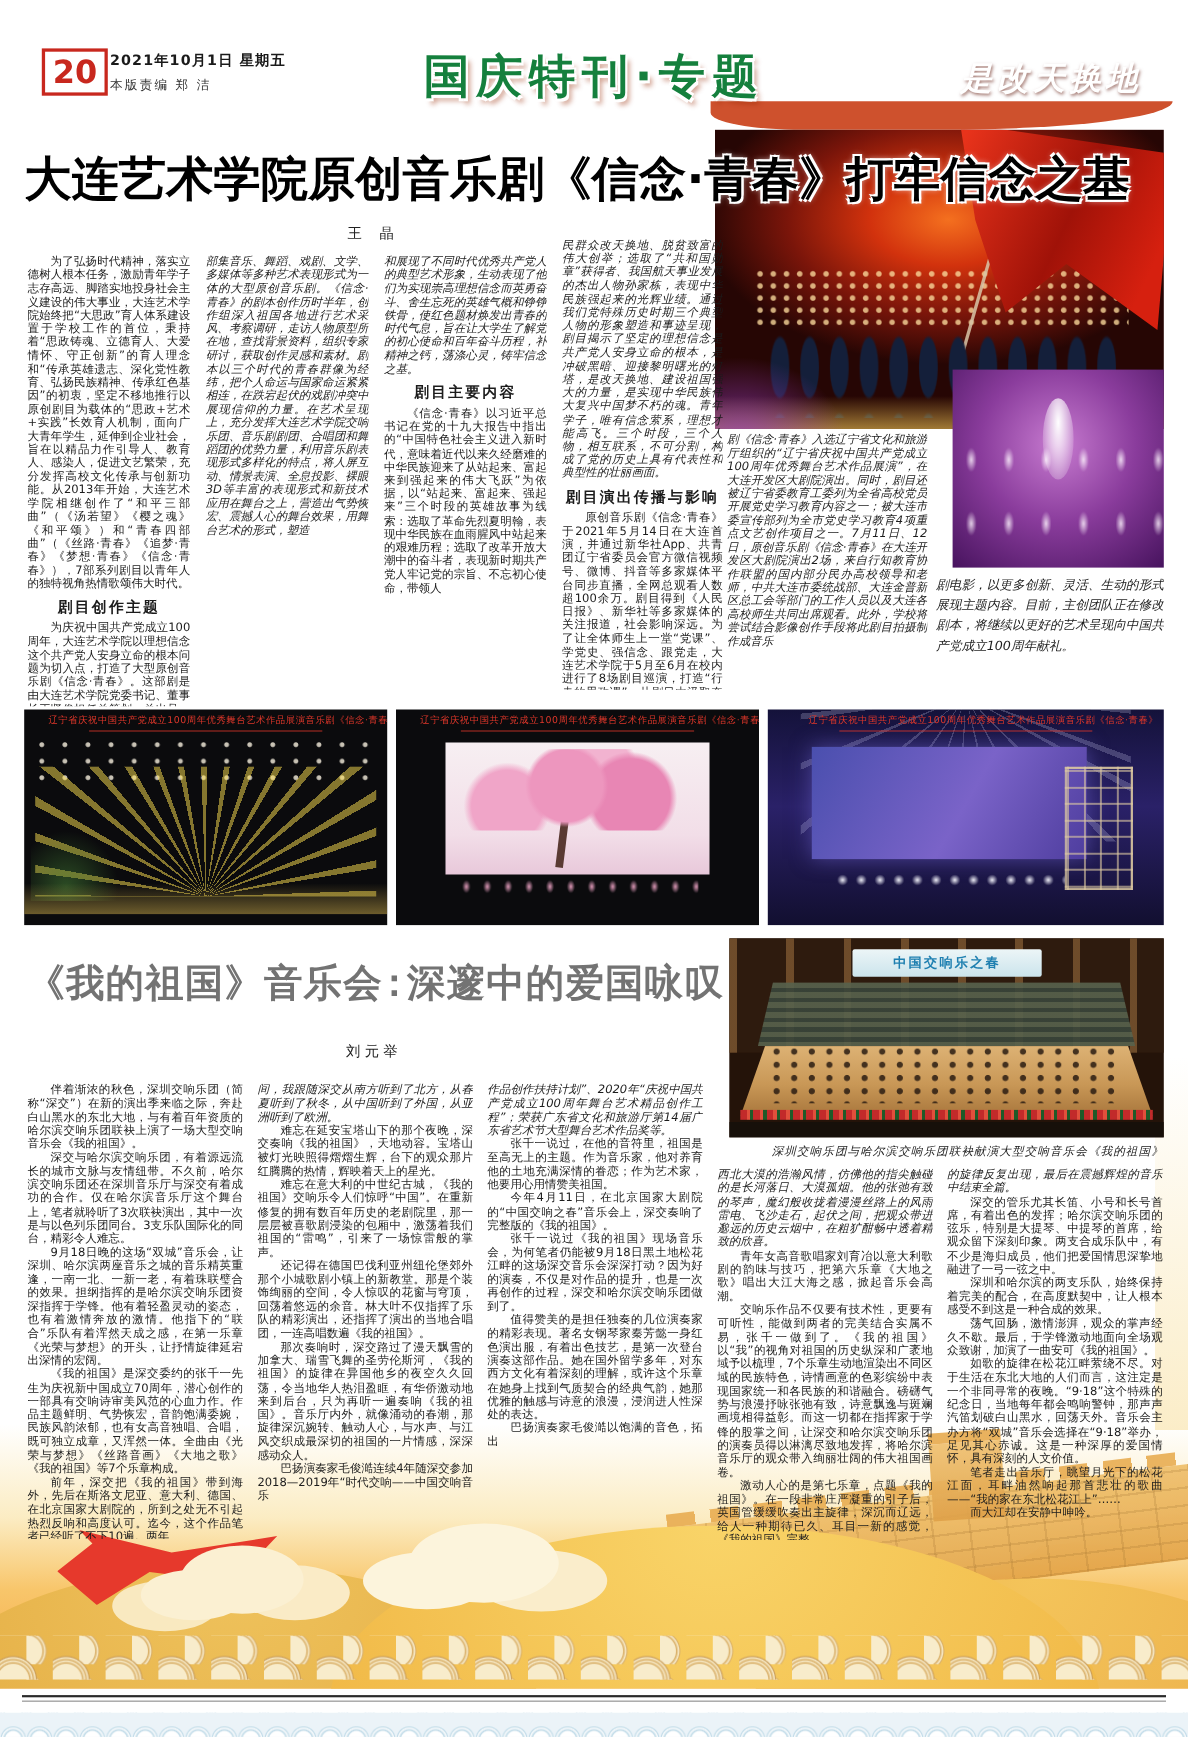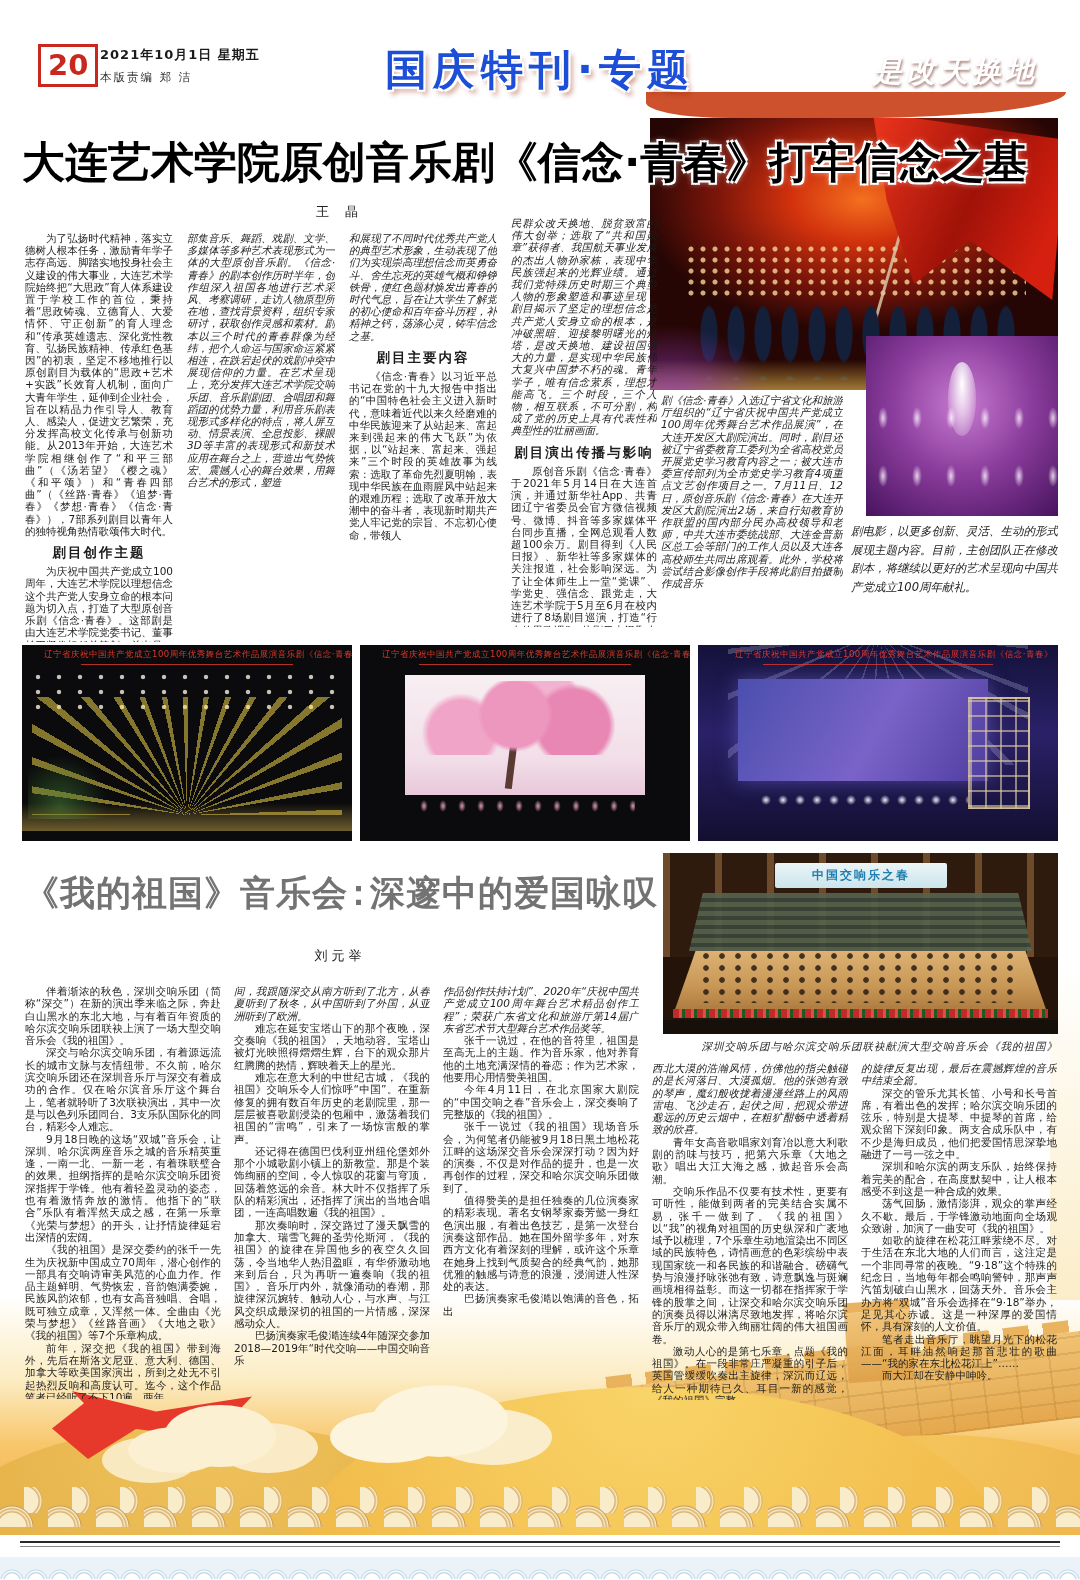--- a/index.html
+++ b/index.html
@@ -14,21 +14,21 @@
   #band .swoosh{position:absolute;left:160px;bottom:-26px;width:760px;height:54px;background:#ffffff;
     border-radius:50% 50% 0 0 / 100% 100% 0 0;transform:rotate(-1.2deg);}
   #band .swoosh2{position:absolute;right:0;bottom:-6px;width:420px;height:26px;background:#C63208;
     border-radius:0 0 50% 20%/0 0 100% 60%;opacity:.85;}
   #pagenum{position:absolute;left:24px;top:10px;border:3px solid #C8281E;color:#C8281E;
     font-size:29px;font-weight:bold;line-height:1;padding:4px 7px;background:rgba(255,255,255,.25);}
   #dateblk{position:absolute;left:86px;top:12px;}
   #dateblk .d1{font-size:13px;font-weight:bold;color:#1a1a1a;letter-spacing:1px;}
   #dateblk .d2{font-size:11.5px;color:#333;margin-top:6px;letter-spacing:2px;}
   #sectiontitle{position:absolute;left:0;right:0;top:8px;text-align:center;
-    font-size:42px;font-weight:900;color:#1d4ed8;letter-spacing:6px;
+    font-size:42px;font-weight:900;color:#15803d;letter-spacing:6px;
     text-shadow:-2px -2px 0 #fff,2px -2px 0 #fff,-2px 2px 0 #fff,2px 2px 0 #fff,4px 5px 5px rgba(150,40,0,.45);}
   #masthead{position:absolute;right:28px;top:18px;font-family:"DejaVu Serif","Liberation Serif",serif;
     font-style:italic;font-weight:bold;font-size:29px;color:#ffffff;letter-spacing:4px;
     text-shadow:1px 2px 3px rgba(90,15,0,.55);}
 
   
   #a1-headline{position:absolute;left:22px;top:134px;width:1038px;z-index:5;white-space:nowrap;
     font-size:43px;font-weight:900;color:#000;letter-spacing:0px;
     text-shadow:-2px -2px 0 #fff,2px -2px 0 #fff,-2px 2px 0 #fff,2px 2px 0 #fff,0 0 7px #fff;}
   #a1-byline{position:absolute;left:25px;top:203px;width:630px;text-align:center;font-size:13px;color:#222;letter-spacing:6px;z-index:4;}
@@ -256,21 +256,21 @@
     <div class="flowers"></div>
     <div class="apron"></div>
   </div>
   <div id="photoC-caption">深圳交响乐团与哈尔滨交响乐团联袂献演大型交响音乐会《我的祖国》</div>
 
   <div class="bodycol a2" style="left:25px;top:985px;width:196px;height:414px">
       <p class="blk-p">伴着渐浓的秋色，深圳交响乐团（简称“深交”）在新的演出季来临之际，奔赴白山黑水的东北大地，与有着百年资质的哈尔滨交响乐团联袂上演了一场大型交响音乐会《我的祖国》。</p>
       <p class="blk-p">深交与哈尔滨交响乐团，有着源远流长的城市文脉与友情纽带。不久前，哈尔滨交响乐团还在深圳音乐厅与深交有着成功的合作。仅在哈尔滨音乐厅这个舞台上，笔者就聆听了3次联袂演出，其中一次是与以色列乐团同台。3支乐队国际化的同台，精彩令人难忘。</p>
       <p class="blk-p">9月18日晚的这场“双城”音乐会，让深圳、哈尔滨两座音乐之城的音乐精英重逢，一南一北、一新一老，有着珠联璧合的效果。担纲指挥的是哈尔滨交响乐团资深指挥于学锋。他有着轻盈灵动的姿态，也有着激情奔放的激情。他指下的“联合”乐队有着浑然天成之感，在第一乐章《光荣与梦想》的开头，让抒情旋律延宕出深情的宏阔。</p>
       <p class="blk-p">《我的祖国》是深交委约的张千一先生为庆祝新中国成立70周年，潜心创作的一部具有交响诗审美风范的心血力作。作品主题鲜明、气势恢宏，音韵饱满委婉，民族风韵浓郁，也有女高音独唱、合唱，既可独立成章，又浑然一体。全曲由《光荣与梦想》《丝路音画》《大地之歌》《我的祖国》等7个乐章构成。</p>
-      <p class="blk-p">前年，深交把《我的祖国》带到海外，先后在斯洛文尼亚、意大利、德国、加拿大等欧美国家演出，所到之处无不引起热烈反响和高度认可。迄今，这个作品笔者已经听了不下10遍。两年</p>
+      <p class="blk-p">前年，深交把《我的祖国》带到海外，先后在斯洛文尼亚、意大利、德国、在北京国家大剧院的，所到之处无不引起热烈反响和高度认可。迄今，这个作品笔者已经听了不下10遍。两年</p>
     </div>
   <div class="bodycol a2" style="left:234px;top:985px;width:196px;height:414px">
       <p class="blk-pc">间，我跟随深交从南方听到了北方，从春夏听到了秋冬，从中国听到了外国，从亚洲听到了欧洲。</p>
       <p class="blk-p">难忘在延安宝塔山下的那个夜晚，深交奏响《我的祖国》，天地动容。宝塔山被灯光映照得熠熠生辉，台下的观众那片红腾腾的热情，辉映着天上的星光。</p>
       <p class="blk-p">难忘在意大利的中世纪古城，《我的祖国》交响乐令人们惊呼“中国”。在重新修复的拥有数百年历史的老剧院里，那一层层被喜歌剧浸染的包厢中，激荡着我们祖国的“雷鸣”，引来了一场惊雷般的掌声。</p>
       <p class="blk-p">还记得在德国巴伐利亚州纽伦堡郊外那个小城歌剧小镇上的新教堂。那是个装饰绚丽的空间，令人惊叹的花窗与穹顶，回荡着悠远的余音。林大叶不仅指挥了乐队的精彩演出，还指挥了演出的当地合唱团，一连高唱数遍《我的祖国》。</p>
       <p class="blk-p">那次奏响时，深交路过了漫天飘雪的加拿大、瑞雪飞舞的圣劳伦斯河，《我的祖国》的旋律在异国他乡的夜空久久回荡，令当地华人热泪盈眶，有华侨激动地来到后台，只为再听一遍奏响《我的祖国》。音乐厅内外，就像涌动的春潮，那旋律深沉婉转、触动人心，与水声、与江风交织成最深切的祖国的一片情感，深深感动众人。</p>
       <p class="blk-p">巴扬演奏家毛俊澔连续4年随深交参加2018—2019年“时代交响——中国交响音乐</p>
     </div>
   <div class="bodycol a2" style="left:443px;top:985px;width:196px;height:414px">

